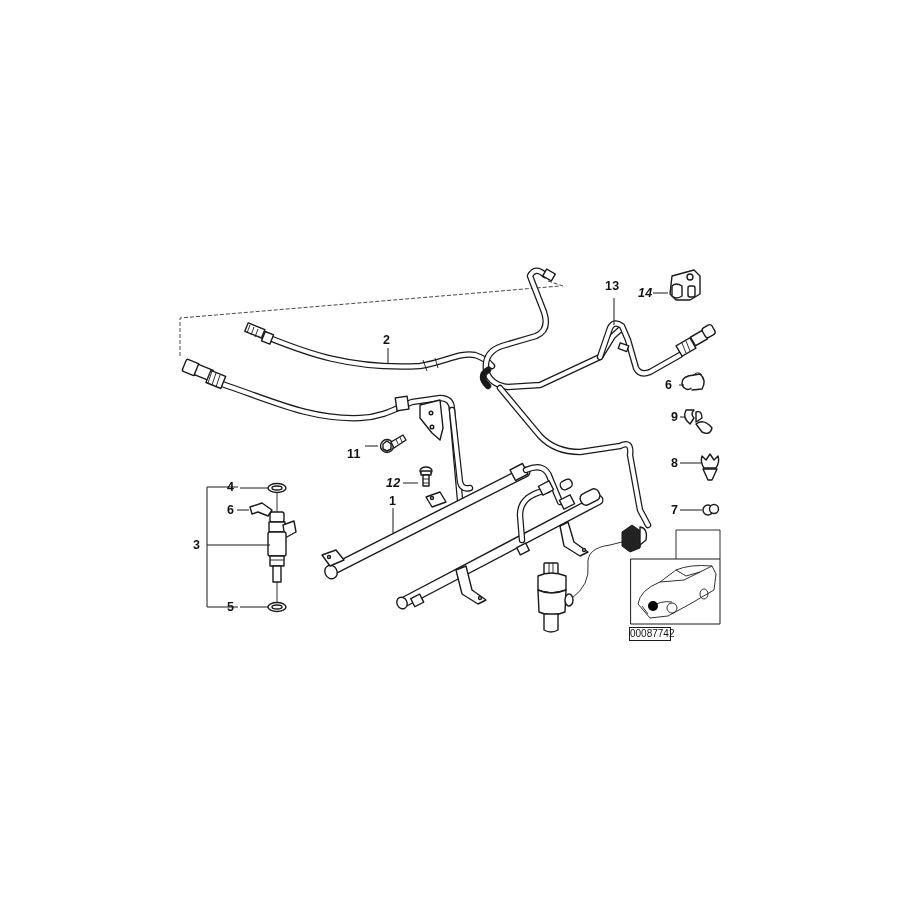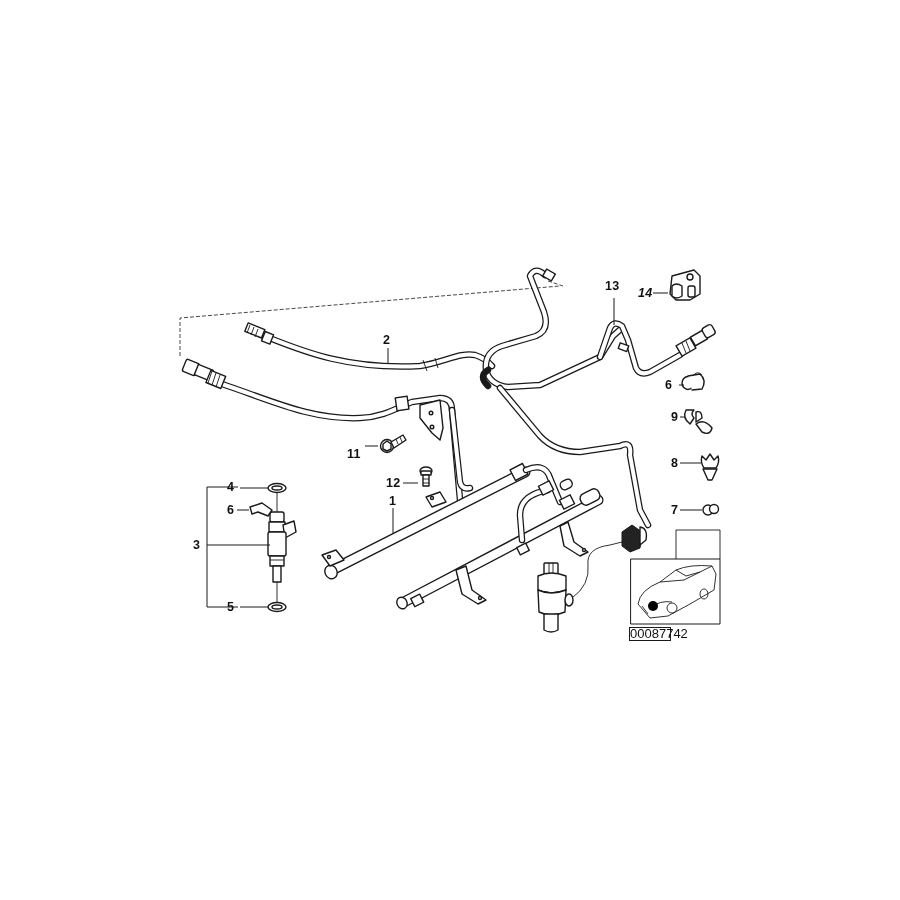--- a/index.html
+++ b/index.html
@@ -8,21 +8,21 @@
     .part { fill: #ffffff; stroke: #1a1a1a; stroke-width: 1.4; stroke-linejoin: round; stroke-linecap: round; }
     .pipe-outer { fill: none; stroke: #1a1a1a; stroke-width: 6.5; stroke-linecap: round; stroke-linejoin: round; }
     .pipe-inner { fill: none; stroke: #ffffff; stroke-width: 4.0; stroke-linecap: round; stroke-linejoin: round; }
     .rail-outer { fill: none; stroke: #1a1a1a; stroke-width: 11; stroke-linecap: round; }
     .rail-inner { fill: none; stroke: #ffffff; stroke-width: 8.2; stroke-linecap: round; }
     .leader { fill: none; stroke: #1a1a1a; stroke-width: 1; }
     .dash { fill: none; stroke: #333333; stroke-width: 0.9; stroke-dasharray: 4 2; }
     .thin { fill: none; stroke: #1a1a1a; stroke-width: 0.9; }
     .dark { fill: #222222; stroke: #1a1a1a; stroke-width: 1; }
     .label { position: absolute; font-weight: bold; font-size: 12.5px; color: #111111; line-height: 1; letter-spacing: 0.2px; }
-    .ref-box { position: absolute; left: 629px; top: 627px; width: 40px; height: 12px; border: 1px solid #1a1a1a; background: #ffffff; font-size: 13px; line-height: 12px; text-align: center; color: #111111; font-family: "Liberation Sans", sans-serif; }
+    .ref-box { position: absolute; left: 629px; top: 627px; width: 40px; height: 12px; border: 1px solid #1a1a1a; background: #ffffff; font-size: 10px; line-height: 12px; text-align: center; color: #111111; font-family: "Liberation Sans", sans-serif; }
   </style>
 </head>
 <body>
 
 <svg id="canvas" viewBox="0 0 900 900" xmlns="http://www.w3.org/2000/svg">
 
   <g>
     <polyline class="dash" points="180,356 180,318 560,286"></polyline>
     <polyline class="dash" points="548,281 563,286"></polyline>
   </g>
@@ -236,20 +236,20 @@
 </svg>
 
 <div class="label" style="left:383px; top:334px;">2</div>
 <div class="label" style="left:605px; top:280px;">13</div>
 <div class="label" style="left:638px; top:287px;font-style:italic;">14</div>
 <div class="label" style="left:665px; top:379px;">6</div>
 <div class="label" style="left:671px; top:411px;">9</div>
 <div class="label" style="left:671px; top:457px;">8</div>
 <div class="label" style="left:671px; top:504px;">7</div>
 <div class="label" style="left:347px; top:440px;margin-top:8px;">11</div>
-<div class="label" style="left:386px; top:477px;">12</div>
+<div class="label" style="left:386px; top:477px;font-style:italic;">12</div>
 <div class="label" style="left:389px; top:495px;">1</div>
 <div class="label" style="left:227px; top:481px;">4</div>
 <div class="label" style="left:227px; top:504px;">6</div>
 <div class="label" style="left:193px; top:539px;">3</div>
 <div class="label" style="left:227px; top:601px;">5</div>
 
 <div class="ref-box">00087742</div>
 
 </body></html>

